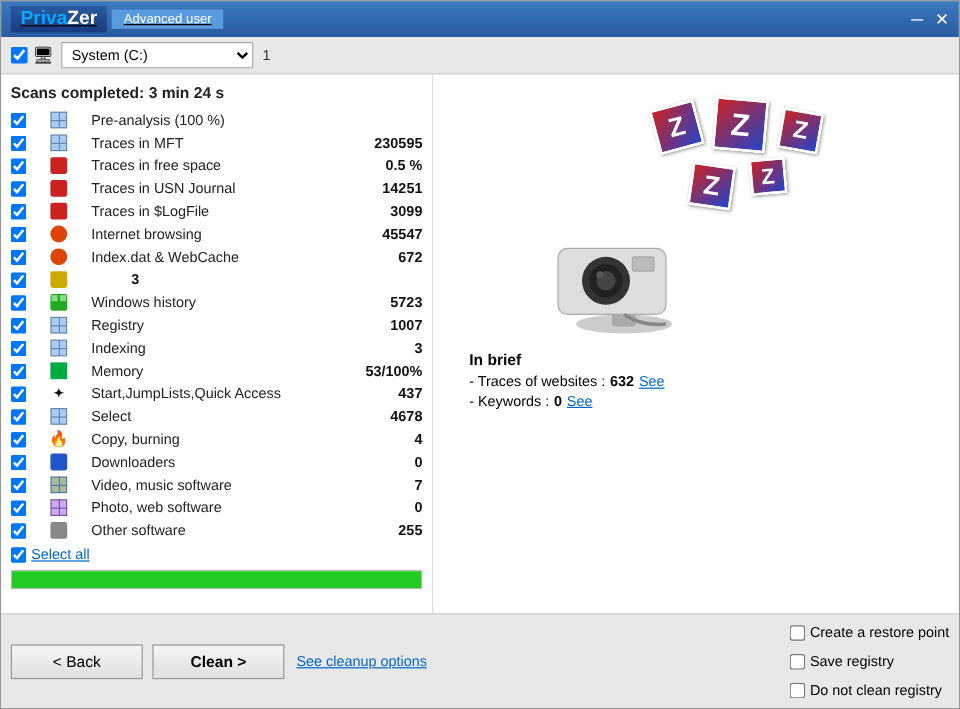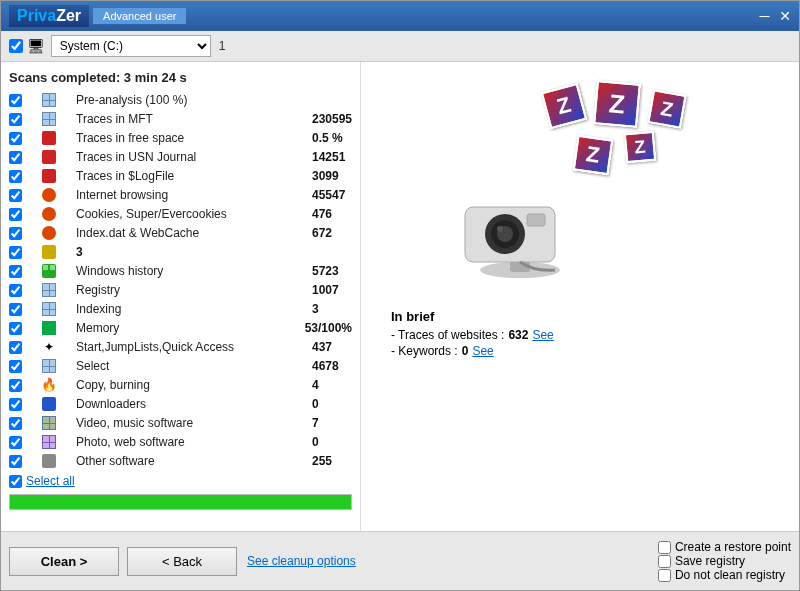--- a/index.html
+++ b/index.html
@@ -1,21 +1,21 @@
 <!DOCTYPE html>
 <html><head>
   <meta charset="utf-8">
   <style>
     * { box-sizing: border-box; margin: 0; padding: 0; }
     body { width: 800px; height: 591px; font-family: Arial, sans-serif; font-size: 12px; background: #f0f0f0; overflow: hidden; }
 
     .window { width: 800px; height: 591px; background: #f0f0f0; border: 1px solid #999; display: flex; flex-direction: column; }
 
     .title-bar { background: linear-gradient(to bottom, #3a7abf, #2a5a9f); height: 30px; display: flex; align-items: center; padding: 0 8px; justify-content: space-between; }
-    .title-bar-left { display: flex; align-items: center; gap: 0; }
+    .title-bar-left { display: flex; align-items: center; gap: 0; text-decoration: underline; }
     .app-name { color: white; font-size: 16px; font-weight: bold; background: linear-gradient(to bottom, #2a5a9f, #1a3a7f); padding: 2px 8px; }
     .user-badge { background: #5a9adf; color: white; font-size: 11px; padding: 2px 10px; margin-left: 4px; }
     .title-controls { color: white; font-size: 14px; cursor: pointer; }
 
     .toolbar { background: #e8e8e8; border-bottom: 1px solid #ccc; padding: 4px 8px; display: flex; align-items: center; gap: 8px; }
     .drive-select { display: flex; align-items: center; gap: 4px; }
     .drive-checkbox { width: 14px; height: 14px; }
     .drive-dropdown { border: 1px solid #aaa; background: white; padding: 2px 4px; font-size: 12px; width: 160px; }
     .drive-num { margin-left: 4px; color: #333; }
 
@@ -23,42 +23,42 @@
 
     .left-panel { width: 360px; padding: 8px; overflow-y: auto; border-right: 1px solid #ddd; background: white; }
 
     .scan-title { font-weight: bold; font-size: 13px; margin-bottom: 6px; color: #222; }
 
     .scan-list { list-style: none; }
     .scan-item { display: flex; align-items: center; margin: 1px 0; line-height: 18px; gap: 16px; }
     .scan-item input[type=checkbox] { width: 13px; height: 13px; margin-right: 3px; flex-shrink: 0; }
     .scan-item .item-icon { width: 16px; height: 16px; margin-right: 3px; flex-shrink: 0; display: inline-flex; align-items: center; justify-content: center; font-size: 10px; }
     .scan-item .item-label { flex: 1; color: #222; }
-    .scan-item .item-count { font-weight: bold; color: #111; min-width: 40px; text-align: left; }
+    .scan-item .item-count { font-weight: bold; color: #111; min-width: 40px; text-align: right; }
 
     .select-all-row { display: flex; align-items: center; gap: 4px; margin-top: 4px; }
     .select-all-link { color: #0066cc; text-decoration: underline; cursor: pointer; font-size: 12px; }
 
     .progress-bar-wrap { margin-top: 6px; height: 16px; background: #ddd; border: 1px solid #bbb; }
     .progress-bar-fill { height: 100%; background: #22cc22; width: 100%; }
 
     .start-cleaning { color: #aaa; margin-top: 4px; font-size: 12px; display: flex; align-items: center; gap: 4px; }
     .start-cleaning input { width: 13px; height: 13px; }
 
     .right-panel { flex: 1; background: white; display: flex; flex-direction: column; align-items: center; justify-content: flex-start; padding: 10px; position: relative; }
 
-    .brief-box { margin-top: 27px; text-align: left; width: 100%; padding-left: 20px; }
+    .brief-box { margin-top: 10px; text-align: left; width: 100%; padding-left: 20px; }
     .brief-title { font-weight: bold; font-size: 13px; margin-bottom: 4px; }
     .brief-line { display: flex; align-items: center; gap: 4px; margin: 2px 0; }
     .brief-see { color: #0066cc; text-decoration: underline; cursor: pointer; }
     .brief-num { font-weight: bold; }
 
     .footer { background: #e8e8e8; border-top: 1px solid #ccc; padding: 8px; display: flex; align-items: center; gap: 10px; justify-content: space-between; }
     .footer-left { display: flex; gap: 8px; }
-    .footer-right { display: flex; flex-direction: column; gap: 0; font-size: 12px; }
+    .footer-right { display: flex; flex-direction: column; gap: 10px; font-size: 12px; }
     .footer-right-row { display: flex; align-items: center; gap: 4px; }
     .footer-right-row input { width: 13px; height: 13px; }
 
     .btn { border: 1px solid #999; background: linear-gradient(to bottom, #f5f5f5, #e0e0e0); padding: 6px 24px; font-size: 13px; cursor: pointer; min-width: 110px; }
 
     .see-cleanup { color: #0066cc; text-decoration: underline; cursor: pointer; font-size: 12px; flex: 1; text-align: left; }
   </style>
 </head>
 <body>
 
@@ -152,28 +152,20 @@
 
         <li class="scan-item">
           <input type="checkbox" checked="" style="">
           <span class="item-icon">
               <span style="display:inline-block;width:14px;height:14px;background:#dd4400;border-radius:7px;"></span>
             </span>
           <span class="item-label">Internet browsing</span>
           <span class="item-count">45547</span>
         </li>
 
-        <li class="scan-item">
-          <input type="checkbox" checked="" style="">
-          <span class="item-icon">
-              <span style="display:inline-block;width:14px;height:14px;background:#dd4400;border-radius:7px;"></span>
-            </span>
-          <span class="item-label">Cookies, Super/Evercookies</span>
-          <span class="item-count">476</span>
-        </li>
 
         <li class="scan-item">
           <input type="checkbox" checked="" style="">
           <span class="item-icon">
               <span style="display:inline-block;width:14px;height:14px;background:#dd4400;border-radius:7px;"></span>
             </span>
           <span class="item-label">Index.dat &amp; WebCache</span>
           <span class="item-count">672</span>
         </li>
 
@@ -374,22 +366,22 @@
           <span>- Keywords :</span>
           <span class="brief-num">0</span>
           <a class="brief-see">See</a>
         </div>
       </div>
     </div>
   </div>
 
   <div class="footer">
     <div class="footer-left">
+      <button class="btn">&lt; Back</button>
       <button class="btn" style="font-weight:bold;">Clean &gt;</button>
-      <button class="btn">&lt; Back</button>
     </div>
     <a class="see-cleanup">See cleanup options</a>
     <div class="footer-right">
       <div class="footer-right-row">
         <input type="checkbox" style="">
         <span>Create a restore point</span>
       </div>
       <div class="footer-right-row">
         <input type="checkbox" style="">
         <span>Save registry</span>

